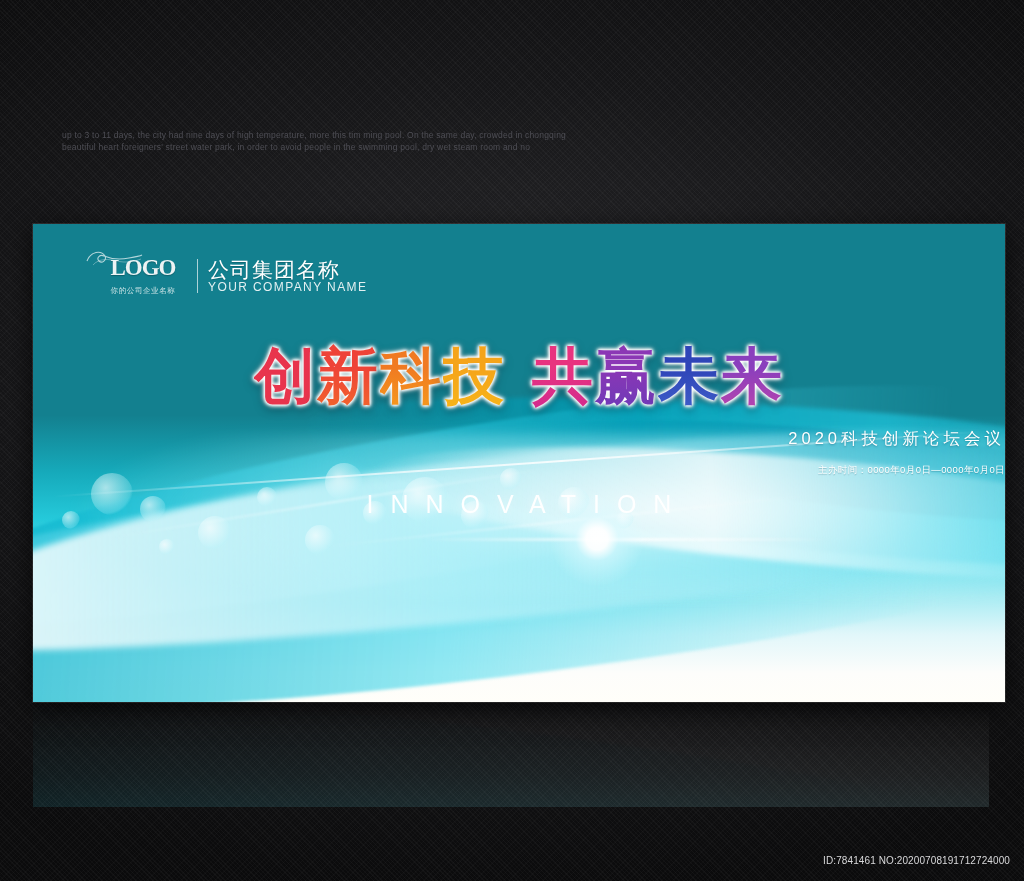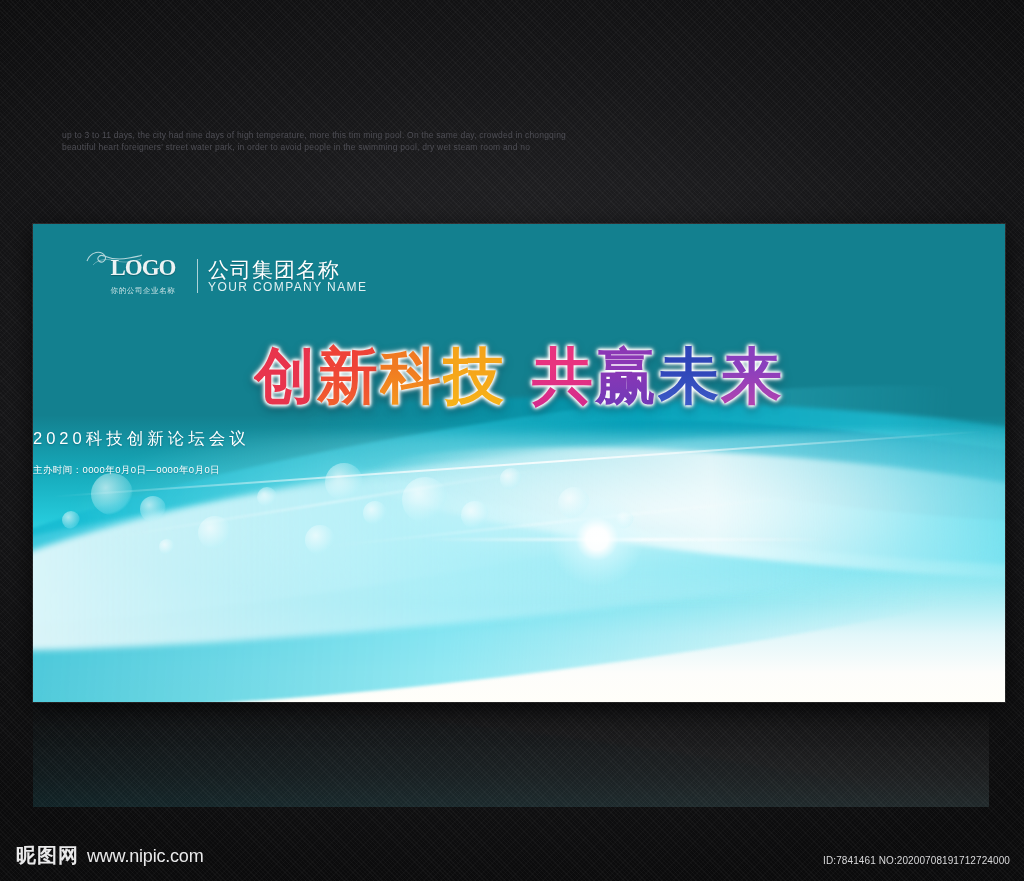--- a/index.html
+++ b/index.html
@@ -251,21 +251,21 @@
       drop-shadow(0 0 2px #ffffff)
       drop-shadow(0 3px 4px rgba(0,40,55,.45));
   }
   #headline .gap { display: inline-block; width: 26px; }
 
   
   #sub-block {
     position: absolute;
     left: 0; right: 0;
     top: 204px;
-    text-align: left;
+    text-align: right;
     color: #ffffff;
   }
   #event-name {
     font-size: 16.5px;
     letter-spacing: 4px;
     text-shadow: 0 1px 2px rgba(0,60,80,.35);
   }
   #organizers {
     margin-top: 7px;
     font-size: 9.5px;
@@ -399,29 +399,26 @@
       </div>
     </div>
 
     <div id="headline"><span class="ch" style="background-image: linear-gradient(rgb(232, 52, 77) 0%, rgb(232, 52, 77) 38%, rgb(232, 52, 77) 100%);">创</span><span class="ch" style="background-image: linear-gradient(rgb(238, 67, 56) 0%, rgb(238, 67, 56) 38%, rgb(242, 102, 43) 100%);">新</span><span class="ch" style="background-image: linear-gradient(rgb(240, 122, 34) 0%, rgb(240, 122, 34) 38%, rgb(245, 154, 28) 100%);">科</span><span class="ch" style="background-image: linear-gradient(rgb(245, 164, 26) 0%, rgb(245, 164, 26) 38%, rgb(247, 181, 25) 100%);">技</span><span class="gap"></span><span class="ch" style="background-image: linear-gradient(rgb(232, 51, 127) 0%, rgb(232, 51, 127) 38%, rgb(209, 42, 143) 100%);">共</span><span class="ch" style="background-image: linear-gradient(rgb(139, 55, 181) 0%, rgb(139, 55, 181) 38%, rgb(109, 58, 184) 100%);">赢</span><span class="ch" style="background-image: linear-gradient(rgb(47, 69, 184) 0%, rgb(47, 69, 184) 38%, rgb(63, 94, 201) 100%);">未</span><span class="ch" style="background-image: linear-gradient(rgb(138, 63, 189) 0%, rgb(138, 63, 189) 38%, rgb(184, 69, 173) 100%);">来</span></div>
 
     <div id="sub-block">
       <div id="event-name">2020科技创新论坛会议</div>
       <div id="event-time">主办时间：0000年0月0日—0000年0月0日</div>
     </div>
 
+    <div id="innovation">INNOVATION</div>
   </div>
 
   <div id="reflection">
     <div class="refl-inner">
       <div class="bg-base"></div>
       <div class="ribbon rib1"></div>
 
     </div>
   </div>
 
-  <div id="footer-brand">
-    <span id="brand-cn">昵图网</span>
-    <span id="brand-url">www.nipic.com</span>
-  </div>
   <div id="footer-id">ID:7841461 NO:20200708191712724000</div>
 
 </div>
 
 </body></html>

